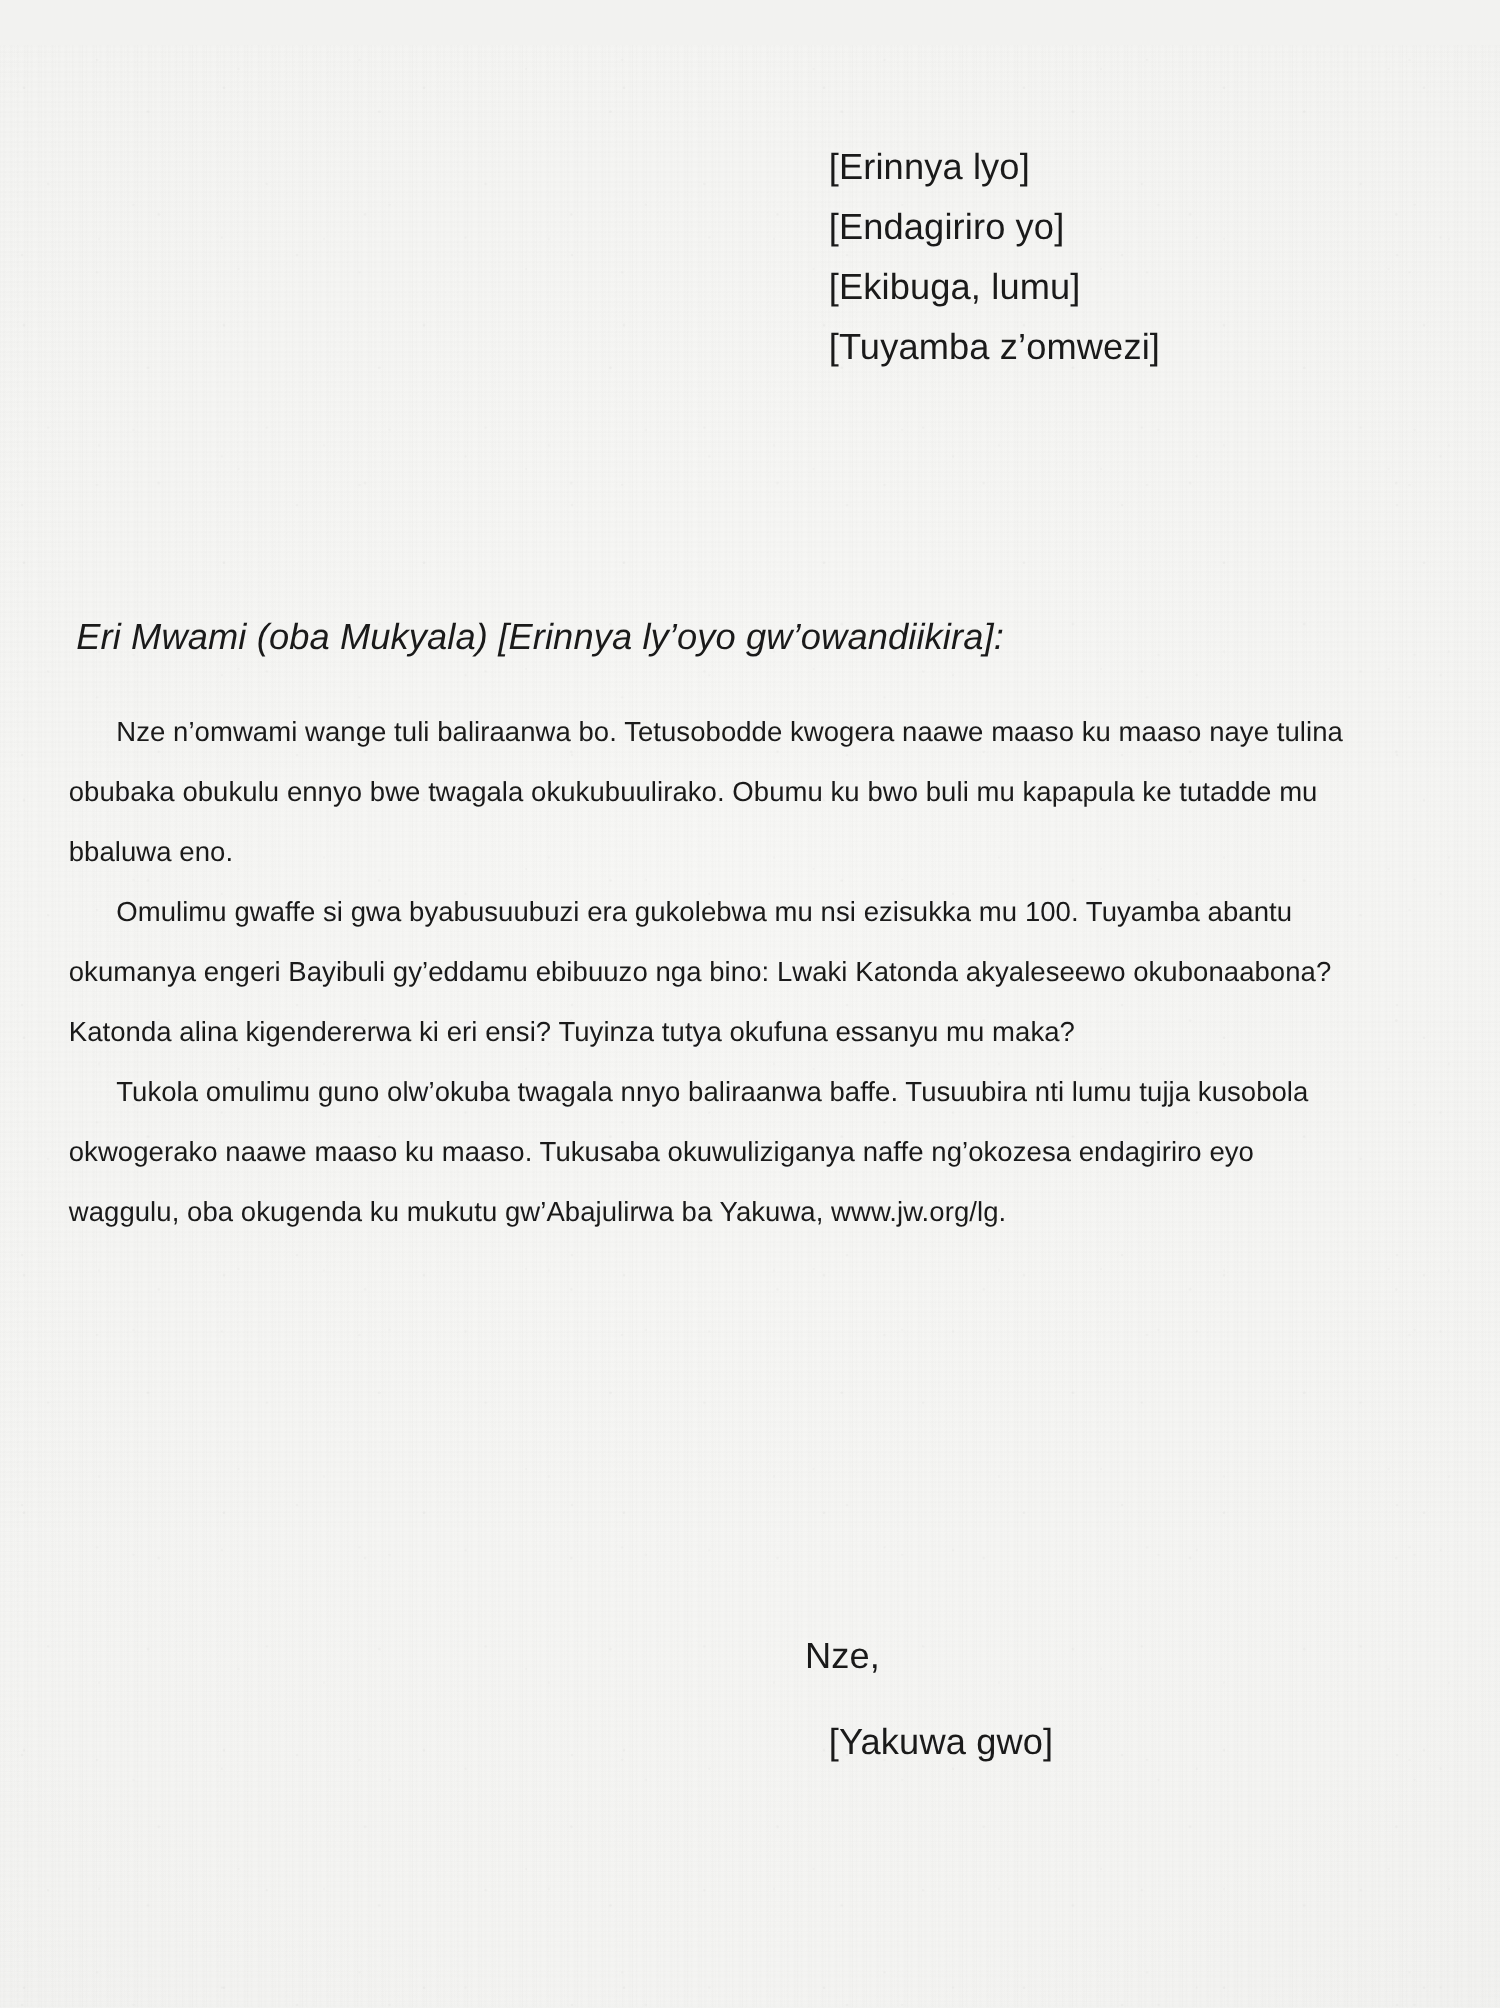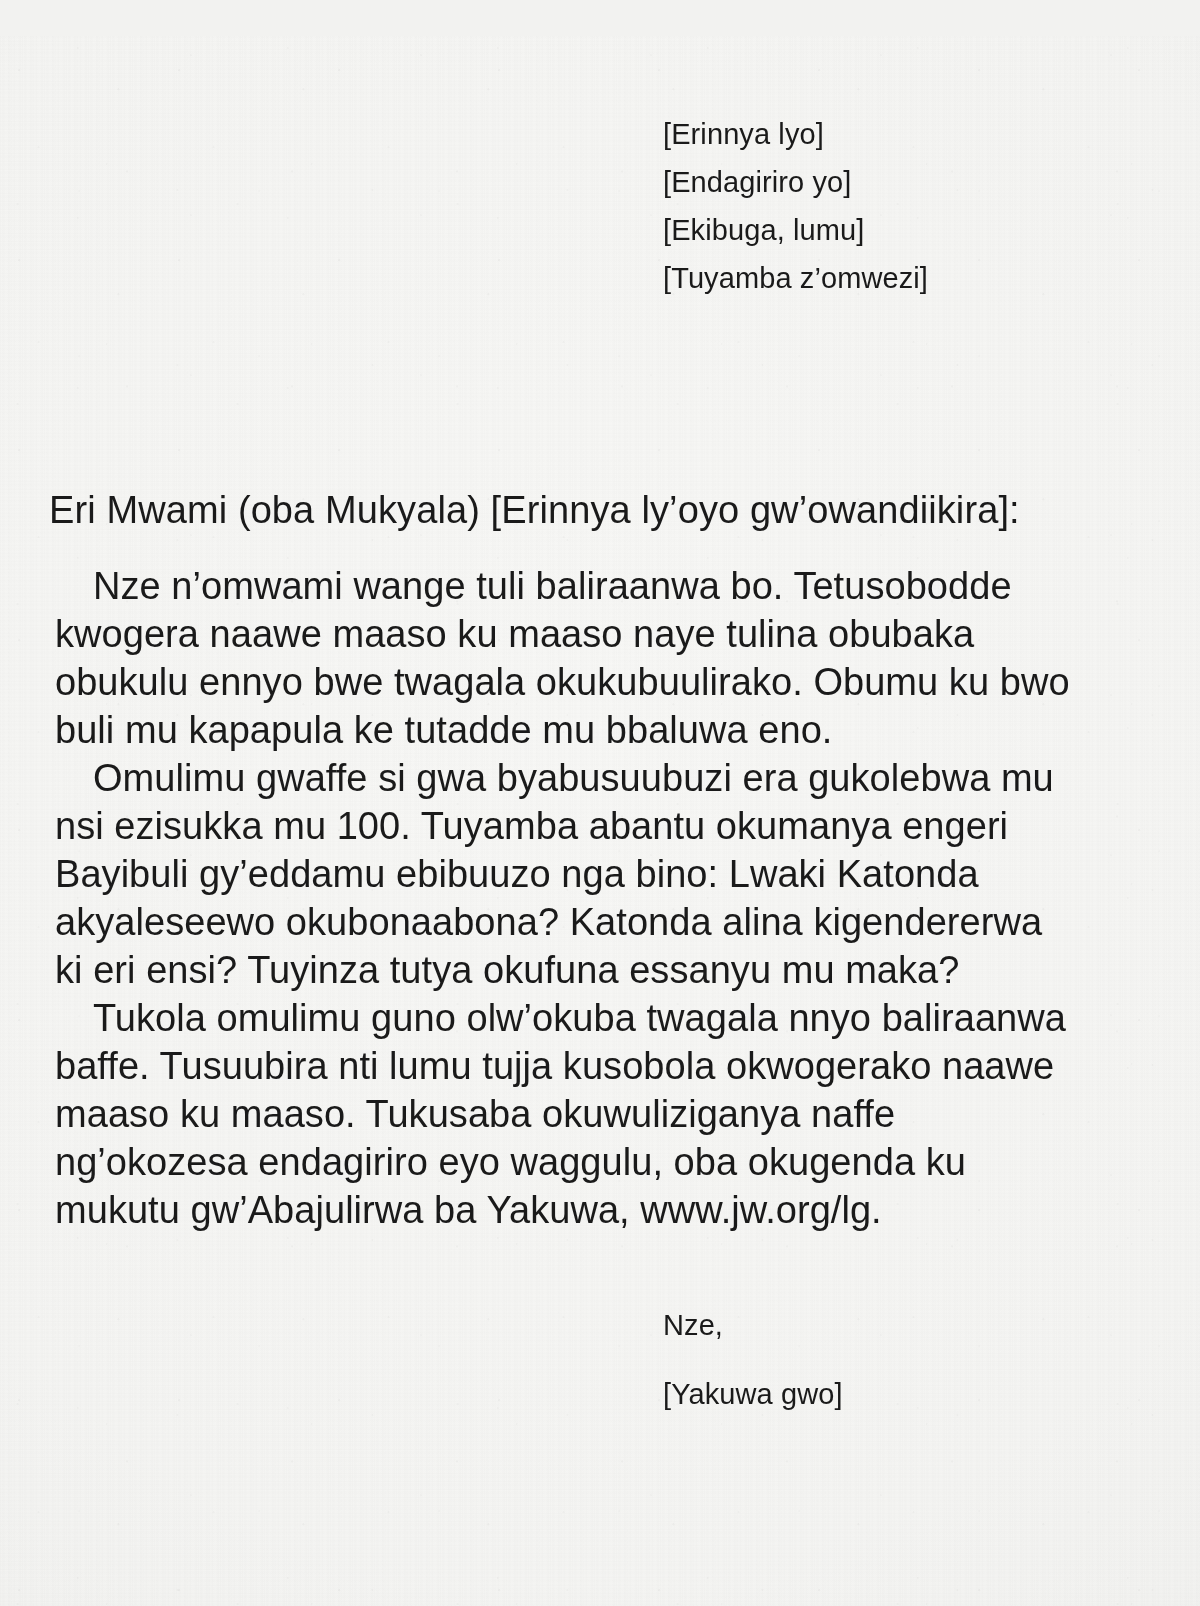--- a/index.html
+++ b/index.html
@@ -81,45 +81,46 @@
     top: 74px;
     font-size: 29px;
     line-height: 48px;
     letter-spacing: 0.1px;
     white-space: nowrap;
   }
   .addr-line { display: block; }
 
   .salutation {
     position: absolute;
-    left: 49px;
+    left: 61px;
     top: 450px;
     width: 1030px;
-    font-size: 38px;
+    font-size: 29px;
     line-height: 48px;
     letter-spacing: 0.1px;
+    font-style: italic;
   }
 
   .body-block {
     position: absolute;
     left: 55px;
     top: 526px;
     width: 1022px;
-    font-size: 38px;
+    font-size: 22px;
     line-height: 48px;
     letter-spacing: 0.05px;
   }
   .para {
     margin: 0;
     text-indent: 38px;
   }
 
   .closing {
     position: absolute;
-    left: 663px;
+    left: 644px;
     top: 1265px;
     font-size: 29px;
     line-height: 48px;
     letter-spacing: 0.1px;
     white-space: nowrap;
   }
   .sign-line {
     position: absolute;
     left: 663px;
     top: 1334px;

